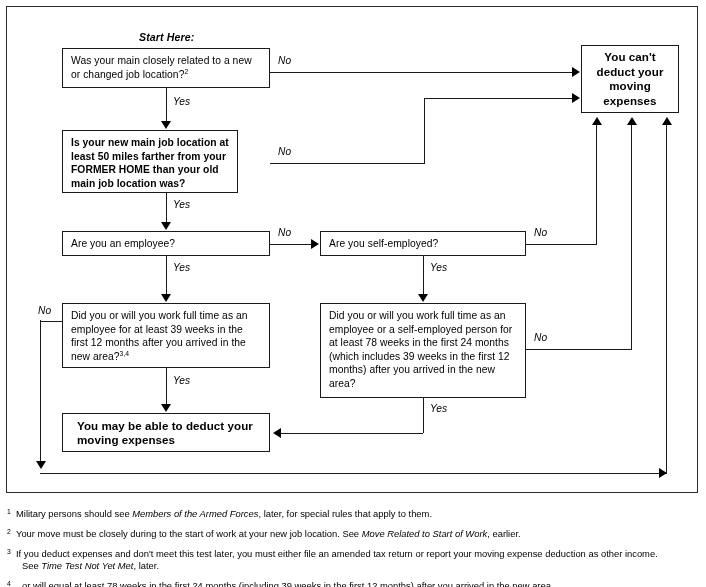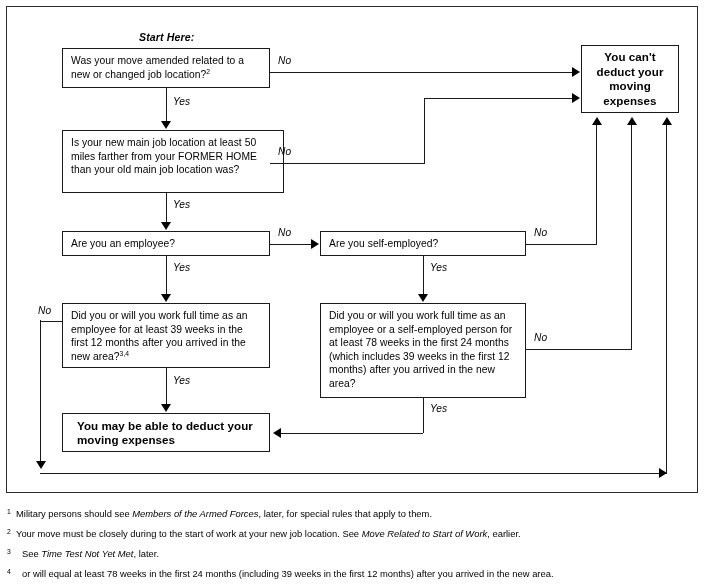--- a/index.html
+++ b/index.html
@@ -150,24 +150,24 @@
 </head>
 <body>
 
 <div id="page">
 
   <div id="chart-frame"></div>
 
   <div id="start-here">Start Here:</div>
 
   <div class="fbox" style="left:62px; top:48px; width:208px; height:40px;">
-    <span>Was your move amended related to a new or changed job location?</span><span class="sup">2</span>
-  </div>
-
-  <div class="fbox" style="left:62px; top:130px; width:222px; height:63px;">
+    <span>Was your main closely related to a new or changed job location?</span><span class="sup">2</span>
+  </div>
+
+  <div class="fbox" style="left:62px; top:130px; width:176px; height:63px;font-weight:bold;">
     <span>Is your new main job location at least 50 miles farther from your FORMER HOME than your old main job location was?</span>
   </div>
 
   <div class="fbox vcenter" style="left:320px; top:231px; width:206px; height:25px;">
     <span>Are you self-employed?</span>
   </div>
 
   <div class="fbox vcenter" style="left:62px; top:231px; width:208px; height:25px;">
     <span>Are you an employee?</span>
   </div>
@@ -250,21 +250,21 @@
 
     <div class="fn">
       <span class="fnum">1</span><span>Military persons should see </span><span class="it">Members of the Armed Forces</span><span>, later, for special rules that apply to them.</span>
     </div>
 
     <div class="fn">
       <span class="fnum">2</span><span>Your move must be closely during to the start of work at your new job location. See </span><span class="it">Move Related to Start of Work</span><span>, earlier.</span>
     </div>
 
     <div class="fn">
-      <span class="fnum">3</span>
+      <span class="fnum">3</span><span>If you deduct expenses and don't meet this test later, you must either file an amended tax return or report your moving expense deduction as other income.</span>
       <span class="cont"><span>See </span><span class="it">Time Test Not Yet Met</span><span>, later.</span></span>
     </div>
 
     <div class="fn">
       <span class="fnum">4</span>
       <span class="cont">or will equal at least 78 weeks in the first 24 months (including 39 weeks in the first 12 months) after you arrived in the new area.</span>
     </div>
 
   </div>
 

